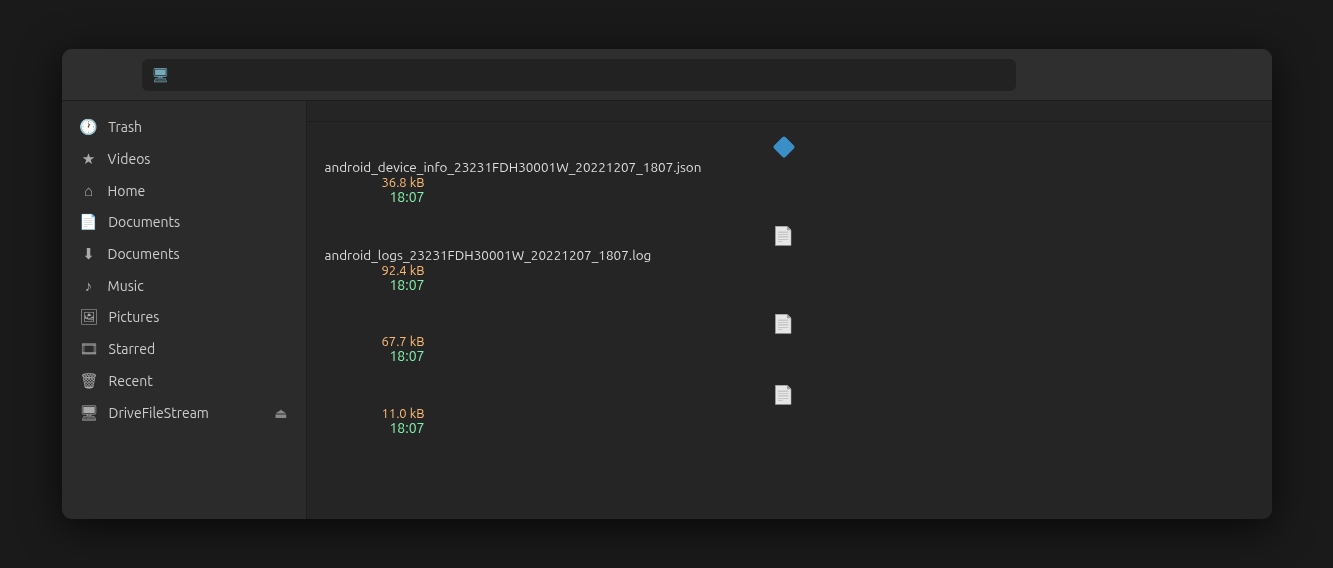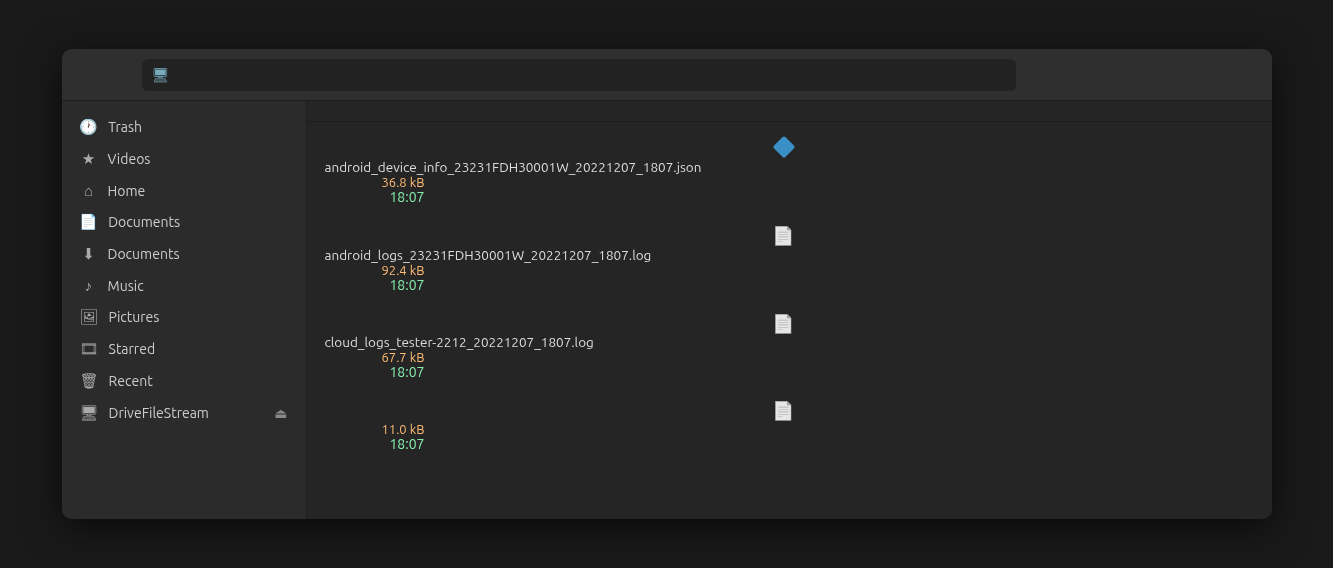--- a/index.html
+++ b/index.html
@@ -292,21 +292,20 @@
       <span class="file-modified">18:07</span>
     </div>
           <div class="file-row">
       <span class="file-icon"><span class="icon-log"></span></span>
       <span class="file-name">android_logs_23231FDH30001W_20221207_1807.log</span>
       <span class="file-size">92.4 kB</span>
       <span class="file-modified">18:07</span>
     </div>
           <div class="file-row">
       <span class="file-icon"><span class="icon-log"></span></span>
-      <span class="file-name">cloud_logs_tester-2212_20221207_1807.log</span>
       <span class="file-size">67.7 kB</span>
       <span class="file-modified">18:07</span>
     </div>
           <div class="file-row">
       <span class="file-icon"><span class="icon-log"></span></span>
       <span class="file-size">11.0 kB</span>
       <span class="file-modified">18:07</span>
     </div>
         </div>
     </div>

